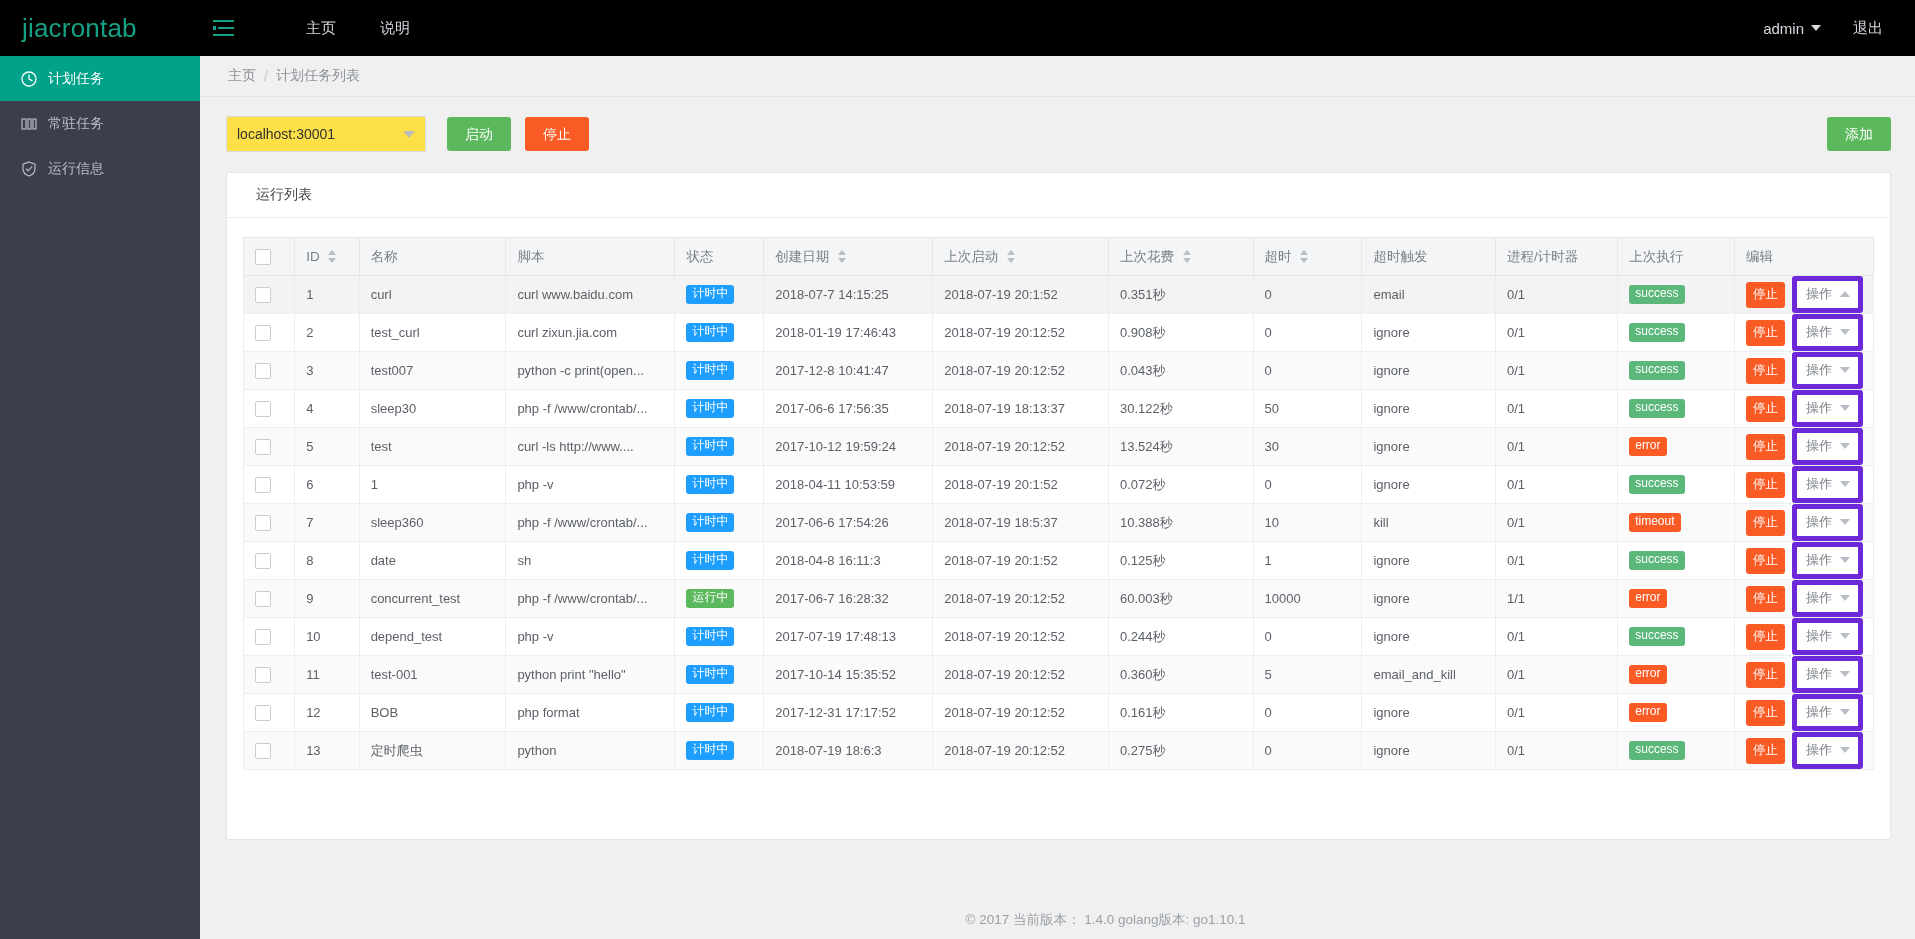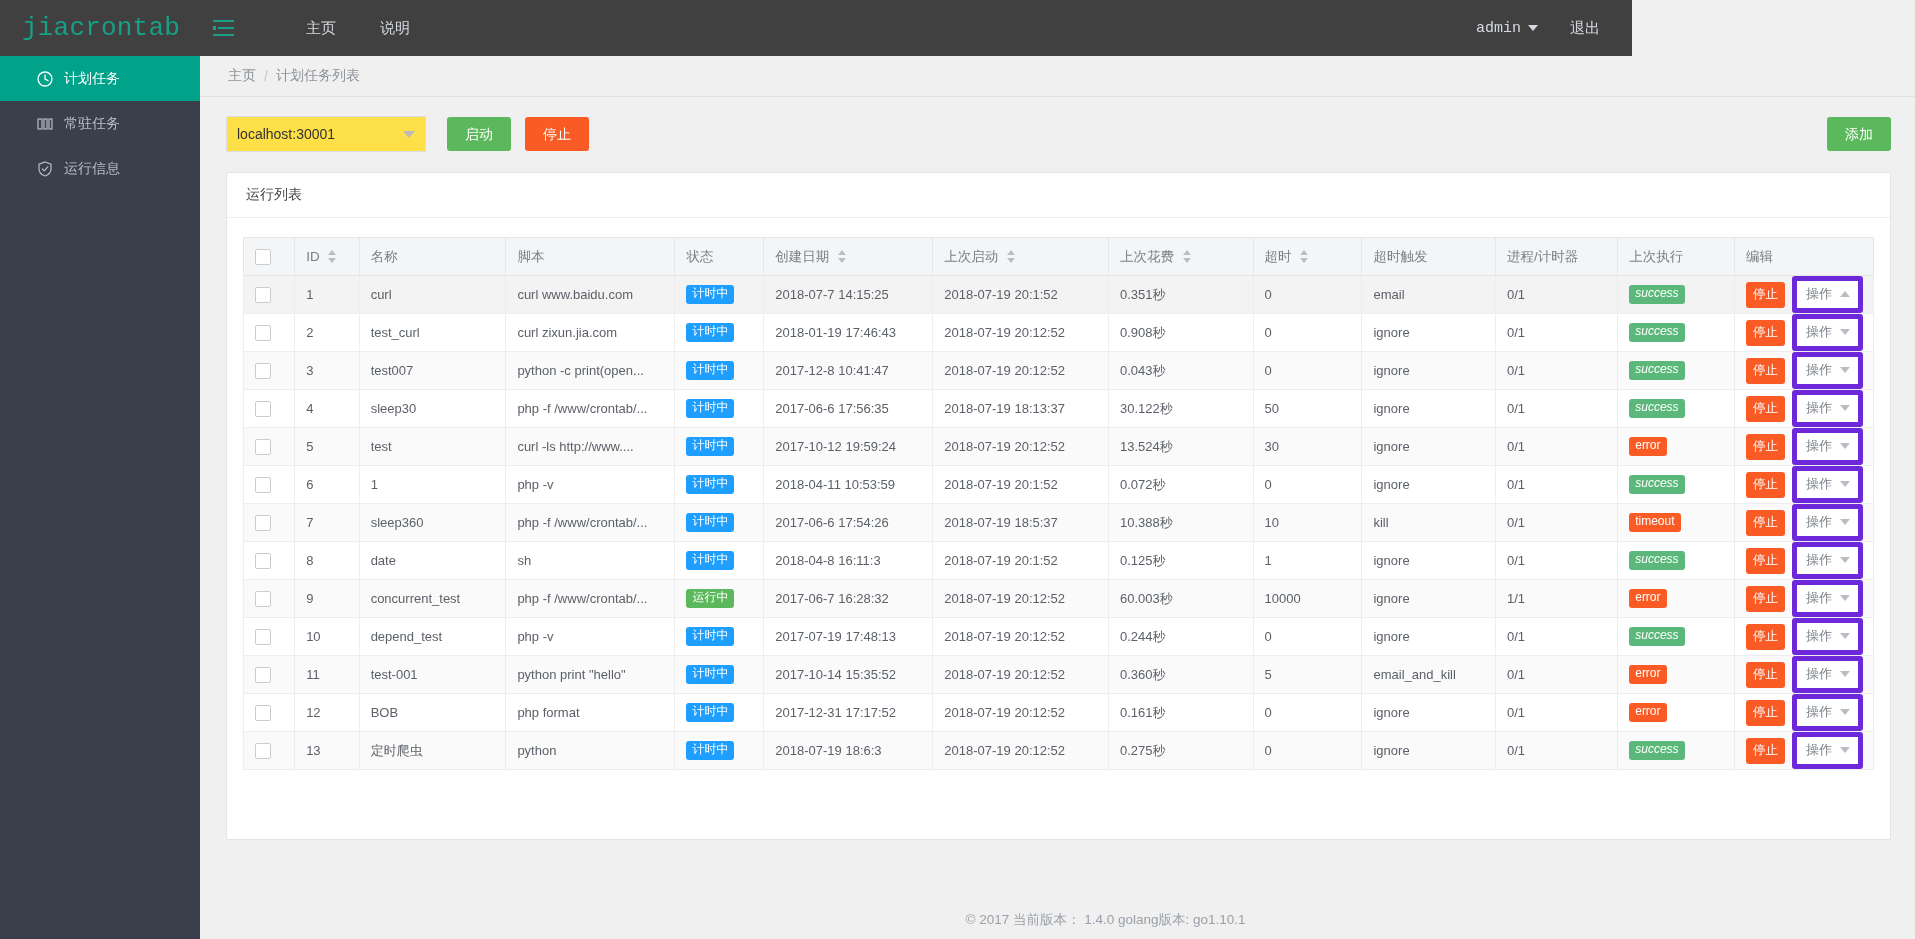--- a/index.html
+++ b/index.html
@@ -9,23 +9,23 @@
     overflow: hidden;
     background: #f0f0f0;
     font-family: "Liberation Sans", "DejaVu Sans", sans-serif;
     font-size: 14px;
     color: #333;
   }
 
   
   #topnav {
     position: absolute; top: 0; left: 0;
-    width: 1632px; height: 56px;
-    background: #404040;
-    display: flex; align-items: center; font-family: Liberation Mono, monospace;
+    width: 1915px; height: 56px;
+    background: #000000;
+    display: flex; align-items: center;
   }
   #brand {
     width: 200px; height: 56px;
     display: flex; align-items: center; padding-left: 22px;
     color: #16a085;
     font-size: 26px; letter-spacing: .2px;
     font-weight: 400;
   }
   #hamburger {
     width: 46px; height: 56px;
@@ -62,21 +62,21 @@
 
   
   #sidebar {
     position: absolute; top: 56px; left: 0;
     width: 200px; height: 883px;
     background: #3a3f4b;
   }
   .side-item {
     height: 45px;
     display: flex; align-items: center;
-    padding-left: 36px;
+    padding-left: 20px;
     color: #b8bdc6;
     font-size: 14px;
     cursor: pointer;
     gap: 11px;
   }
   .side-item.active {
     background: #00a28a;
     color: #ffffff;
   }
   .side-icon { width:17px; height:17px; display:flex; align-items:center; justify-content:center; }
@@ -150,21 +150,21 @@
     background: #fff;
     border: 1px solid #e4e4e4;
     border-radius: 2px;
     height: 668px;
     overflow: hidden;
     position: relative;
   }
   #panel-header {
     height: 45px;
     display: flex; align-items: center;
-    padding-left: 19px;
+    padding-left: 29px;
     font-size: 14px;
     color: #444;
     border-bottom: 1px solid #eee;
   }
   #panel-body { padding: 19px 16px 0 16px; }
 
   
   table#task-table {
     width: 100%;
     border-collapse: collapse;
@@ -231,21 +231,21 @@
   .badge {
     display: inline-block;
     padding: 2px 6px 3px 6px;
     border-radius: 3px;
     color: #fff;
     font-size: 12px;
     line-height: 1.1;
   }
   .badge-blue { background: #1e9fff; }
   .badge-green { background: #5cb85c; }
-  .badge-succ { background: #5cb87a; font-style: italic; }
+  .badge-succ { background: #5cb87a; }
   .badge-err  { background: #fa5a24; }
   .badge-to   { background: #fa5a24; }
 
   .cell-actions { display:flex; align-items:center; gap:7px; position:relative; }
   .btn-stop-sm {
     background: #fa5a24;
     color:#fff;
     font-size: 12.5px;
     border:none;
     border-radius: 3px;

